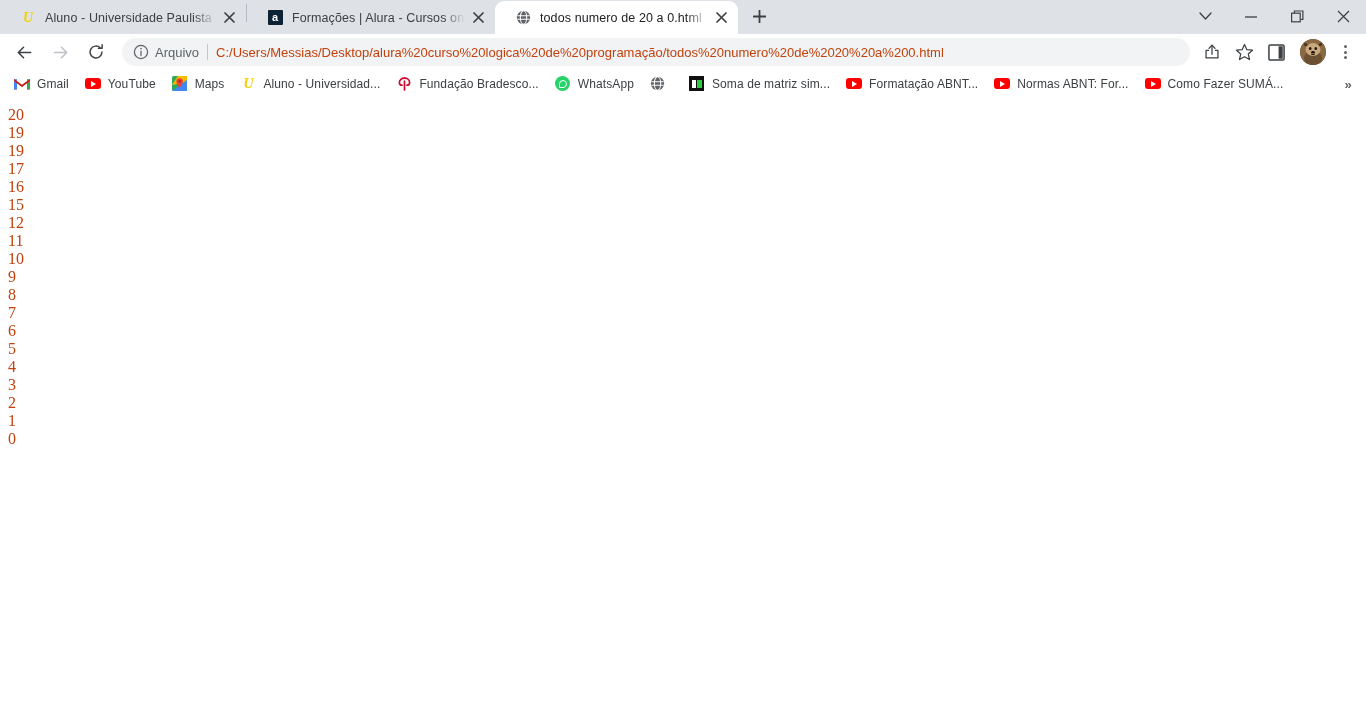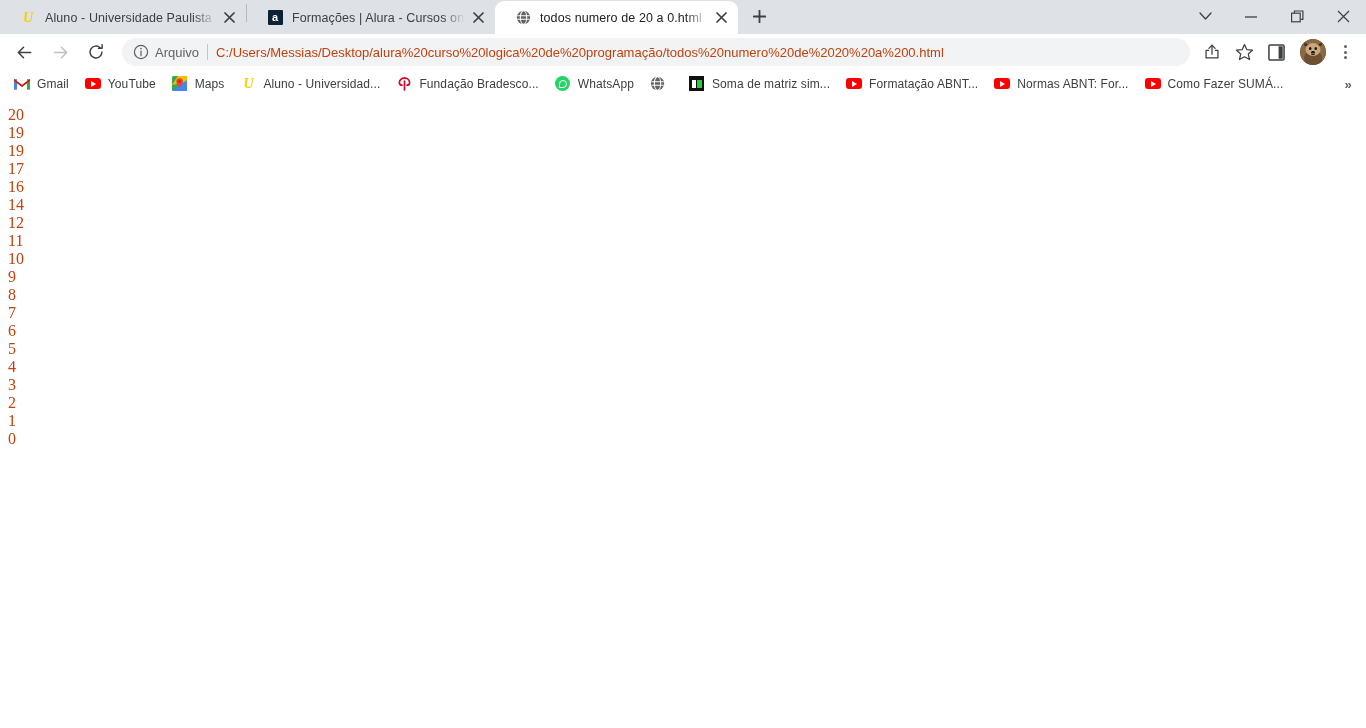--- a/index.html
+++ b/index.html
@@ -542,21 +542,21 @@
   <div class="bm-overflow">»</div>
 </div>
 
 <div class="viewport">
   <div class="pagebody" id="page-lines">
       <div class="ln">20</div>
       <div class="ln">19</div>
       <div class="ln">19</div>
       <div class="ln">17</div>
       <div class="ln">16</div>
-      <div class="ln">14</div>
+      <div class="ln">15</div>
       <div class="ln">12</div>
       <div class="ln">11</div>
       <div class="ln">10</div>
       <div class="ln">9</div>
       <div class="ln">8</div>
       <div class="ln">7</div>
       <div class="ln">6</div>
       <div class="ln">5</div>
       <div class="ln">4</div>
       <div class="ln">3</div>

